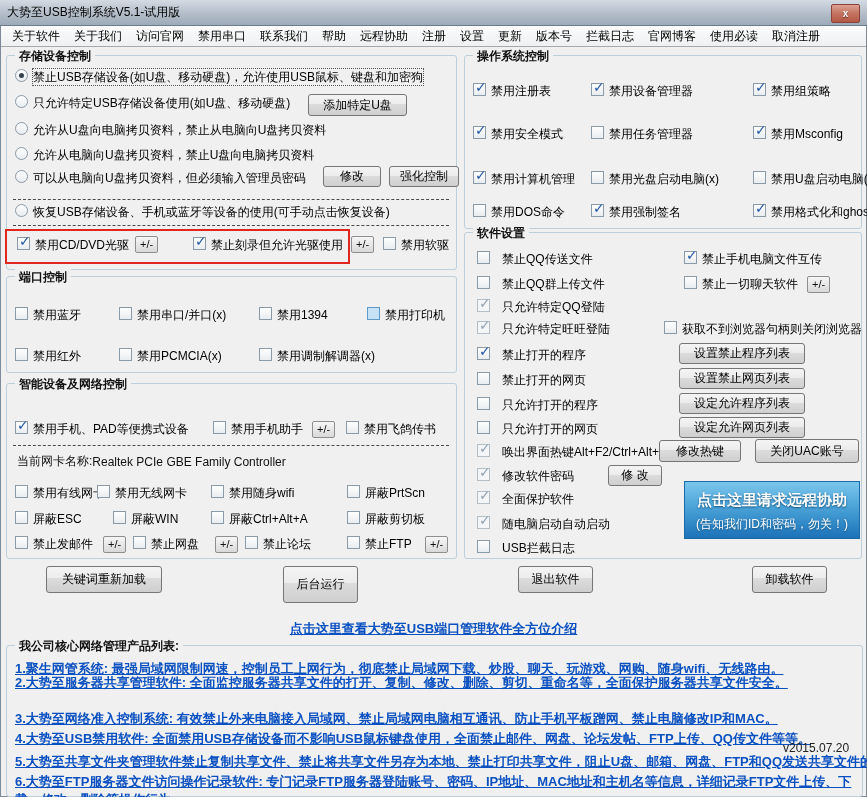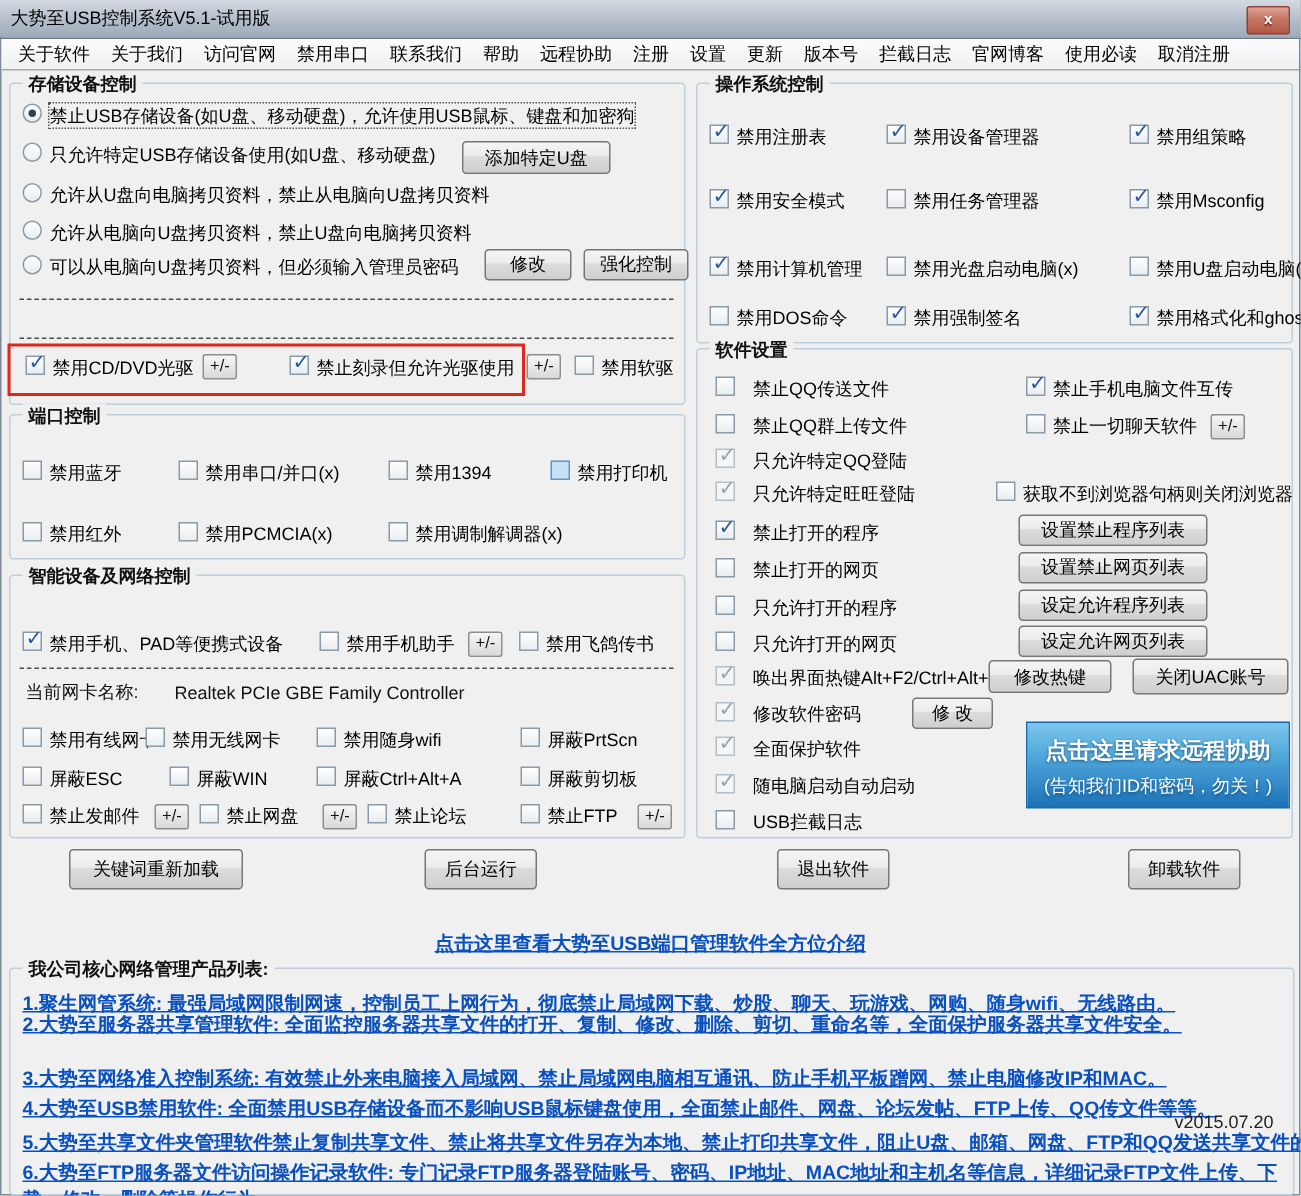--- a/index.html
+++ b/index.html
@@ -43,21 +43,21 @@
   .sw{gap:12px;}
   .btn{position:absolute;box-sizing:border-box;border:1px solid #767676;border-radius:3px;
       background:linear-gradient(#f4f4f4 0%,#ececec 45%,#dcdcdc 46%,#cfcfcf 100%);
       display:flex;align-items:center;justify-content:center;font-size:12px;color:#000;cursor:pointer;white-space:nowrap;}
   .pm{position:absolute;box-sizing:border-box;border:1px solid #8e8e8e;border-radius:2px;
       background:linear-gradient(#f6f6f6,#d9d9d9);font-size:11px;font-weight:normal;font-style:normal;
       height:17px;line-height:15px;padding:0 4px;cursor:pointer;}
   .pm-in{position:static;display:inline-block;margin-left:4px;}
   .dashed{position:absolute;border-top:1px dashed #4a4a4a;height:0;}
   .redbox{position:absolute;border:2px solid #e0261d;}
-  .nic{position:absolute;display:flex;gap:24px;align-items:center;white-space:nowrap;}
+  .nic{position:absolute;display:flex;align-items:center;white-space:nowrap;}
   .banner{position:absolute;background:linear-gradient(#7bc6ec,#4ba3d8 45%,#1c72b8);
       border:1px solid #1b6aa8;color:#fff;text-align:center;cursor:pointer;padding-top:9px;box-sizing:border-box;}
   .banner .b1{font-size:15px;font-weight:bold;text-shadow:0 1px 2px #14517e;}
   .banner .b2{font-size:12px;margin-top:6px;text-shadow:0 1px 2px #14517e;}
   .intro-wrap{position:absolute;left:0;right:0;top:620px;text-align:center;}
   a.link{color:#0a50c0;text-decoration:underline;font-weight:bold;font-size:13px;cursor:pointer;}
   .plink{position:absolute;left:8px;right:6px;color:#0a50c0;text-decoration:underline;
       font-weight:bold;font-size:13px;white-space:nowrap;cursor:pointer;}
   .plink.wrap{white-space:normal;line-height:18px;}
   .version{position:absolute;font-size:12px;color:#222;}
@@ -107,20 +107,24 @@
       <i class="box"></i>
       <u class="lbl">允许从电脑向U盘拷贝资料，禁止U盘向电脑拷贝资料</u>
     </span>
   <span class="radio" style="left:8px;top:114px">
       <i class="box"></i>
       <u class="lbl">可以从电脑向U盘拷贝资料，但必须输入管理员密码</u>
     </span>
   <div class="btn" style="left:316px;top:110px;width:58px;height:21px">修改</div>
   <div class="btn" style="left:382px;top:110px;width:70px;height:21px">强化控制</div>
   <div class="dashed" style="left:6px;top:143px;width:436px"></div>
+  <span class="radio" style="left:8px;top:148px">
+      <i class="box"></i>
+      <u class="lbl">恢复USB存储设备、手机或蓝牙等设备的使用(可手动点击恢复设备)</u>
+    </span>
   <div class="dashed" style="left:6px;top:169px;width:436px"></div>
   <div class="redbox" style="left:-2px;top:173px;width:341px;height:31px"></div>
   <span class="cb checked" style="left:10px;top:181px">
       <i class="box"></i>
       <u class="lbl">禁用CD/DVD光驱</u>
     </span>
   <b class="pm" style="left:128px;top:180px">+/-</b>
   <span class="cb checked" style="left:186px;top:181px">
       <i class="box"></i>
       <u class="lbl">禁止刻录但允许光驱使用</u>
@@ -363,21 +367,21 @@
       <i class="box"></i>
       <u class="lbl">USB拦截日志</u>
     </span>
   <div class="banner" style="left:219px;top:248px;width:176px;height:58px">
     <div class="b1">点击这里请求远程协助</div>
     <div class="b2">(告知我们ID和密码，勿关！)</div>
   </div>
 </div>
 
 <div class="btn" style="left:46px;top:566px;width:116px;height:27px">关键词重新加载</div>
-<div class="btn" style="left:283px;top:566px;width:75px;height:27px">后台运行</div>
+<div class="btn" style="left:283px;top:566px;width:75px;height:37px">后台运行</div>
 <div class="btn" style="left:518px;top:566px;width:75px;height:27px">退出软件</div>
 <div class="btn" style="left:752px;top:566px;width:75px;height:27px">卸载软件</div>
 
 <div class="intro-wrap">
   <a class="link">点击这里查看大势至USB端口管理软件全方位介绍</a>
 </div>
 
 <div class="group" style="left:6px;top:645px;width:855px;height:150px">
   <b class="gt">我公司核心网络管理产品列表:</b>
   <a class="plink" style="top:14px">1.聚生网管系统: 最强局域网限制网速，控制员工上网行为，彻底禁止局域网下载、炒股、聊天、玩游戏、网购、随身wifi、无线路由。</a>

